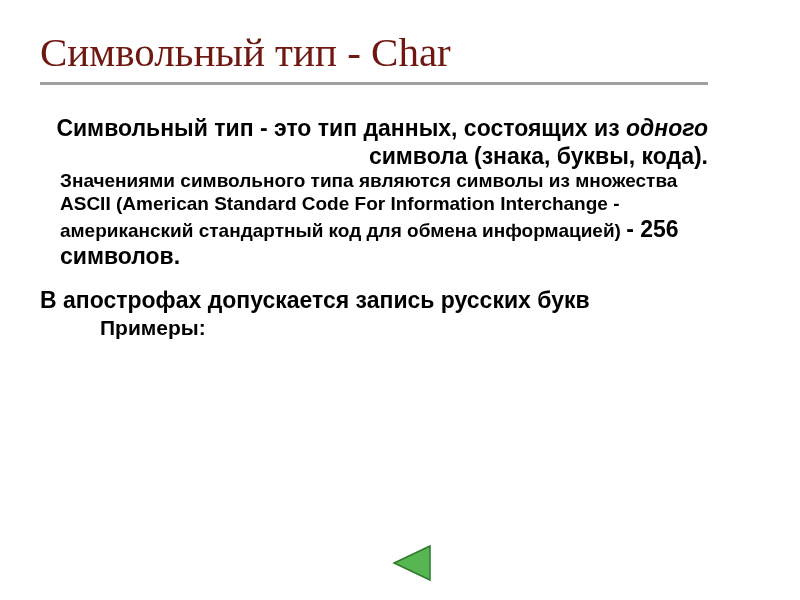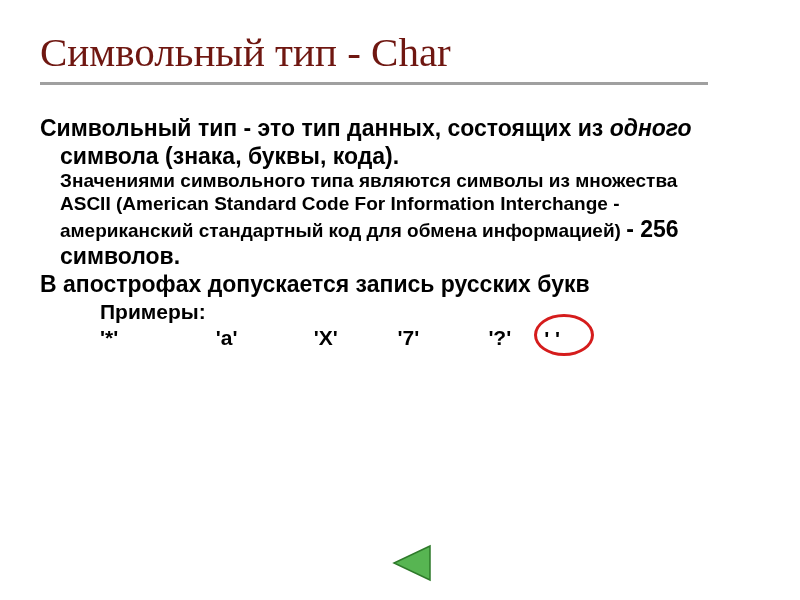--- a/index.html
+++ b/index.html
@@ -35,38 +35,39 @@
     font-size: 23px;
     color: #000;
     font-weight: bold;
     line-height: 1.2;
     padding-left: 0;
   }
   .bullet1 {
     text-indent: -20px;
     padding-left: 20px;
     margin-bottom: 0;
+    text-align: right;
   }
   .it { font-style: italic; }
   .sub {
     font-size: 19px;
     font-weight: bold;
     line-height: 1.2;
     padding-left: 20px;
   }
   .sub .redfrag {
     color: #000000;
     font-size: 23px;
   }
   .bullet2 {
     font-size: 23px;
     font-weight: bold;
     text-indent: -20px;
     padding-left: 20px;
-    margin-top: 0;
+    margin-top: 16px;
   }
   .examples {
     font-size: 21px;
     font-weight: bold;
     padding-left: 60px;
     line-height: 1.25;
   }
   .examples .line2 span { display: inline-block; }
   .w1 { width: 110px; }
   .w2 { width: 92px; }
@@ -111,31 +112,20 @@
       <span>Символьный тип - это тип данных, состоящих из </span><span class="it">одного</span><span> символа (знака, буквы, кода).</span>
     </div>
     <div class="sub">
       <span>Значениями символьного типа являются символы из множества  ASCII (American Standard Code For Information Interchange - американский стандартный код для обмена информацией) </span><span class="redfrag">- 256 символов.</span>
     </div>
     <div class="bullet2">В апострофах допускается запись русских букв</div>
   </div>
 
   <div class="examples">
     <div>Примеры:</div>
-    <div class="line2">
-      <span class="w1">'*'</span>
-      <span class="w2">'a'</span>
-      <span class="w3">'X'</span>
-      <span class="w4">'7'</span>
-      <span class="w5">'?'</span>
-      <span class="oval-wrap">
-        <span>'   '</span>
-        <span class="oval"></span>
-      </span>
-    </div>
   </div>
 
   <div class="nav-btn">
     <svg viewBox="0 0 42 38">
       <polygon points="40,2 40,36 4,19" fill="#57b552" stroke="#2e7a2a" stroke-width="1.5"></polygon>
     </svg>
   </div>
 
 </div>
 

